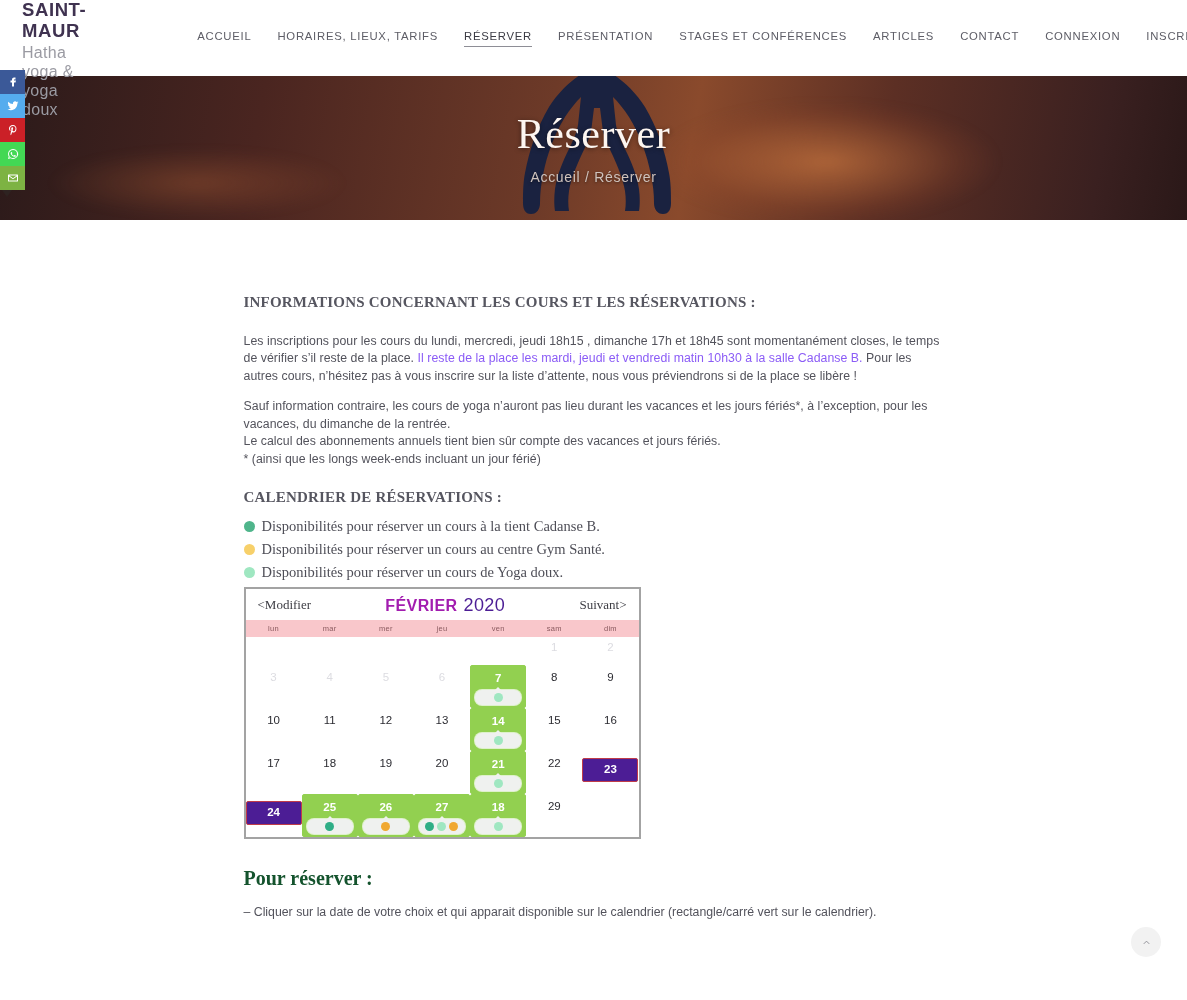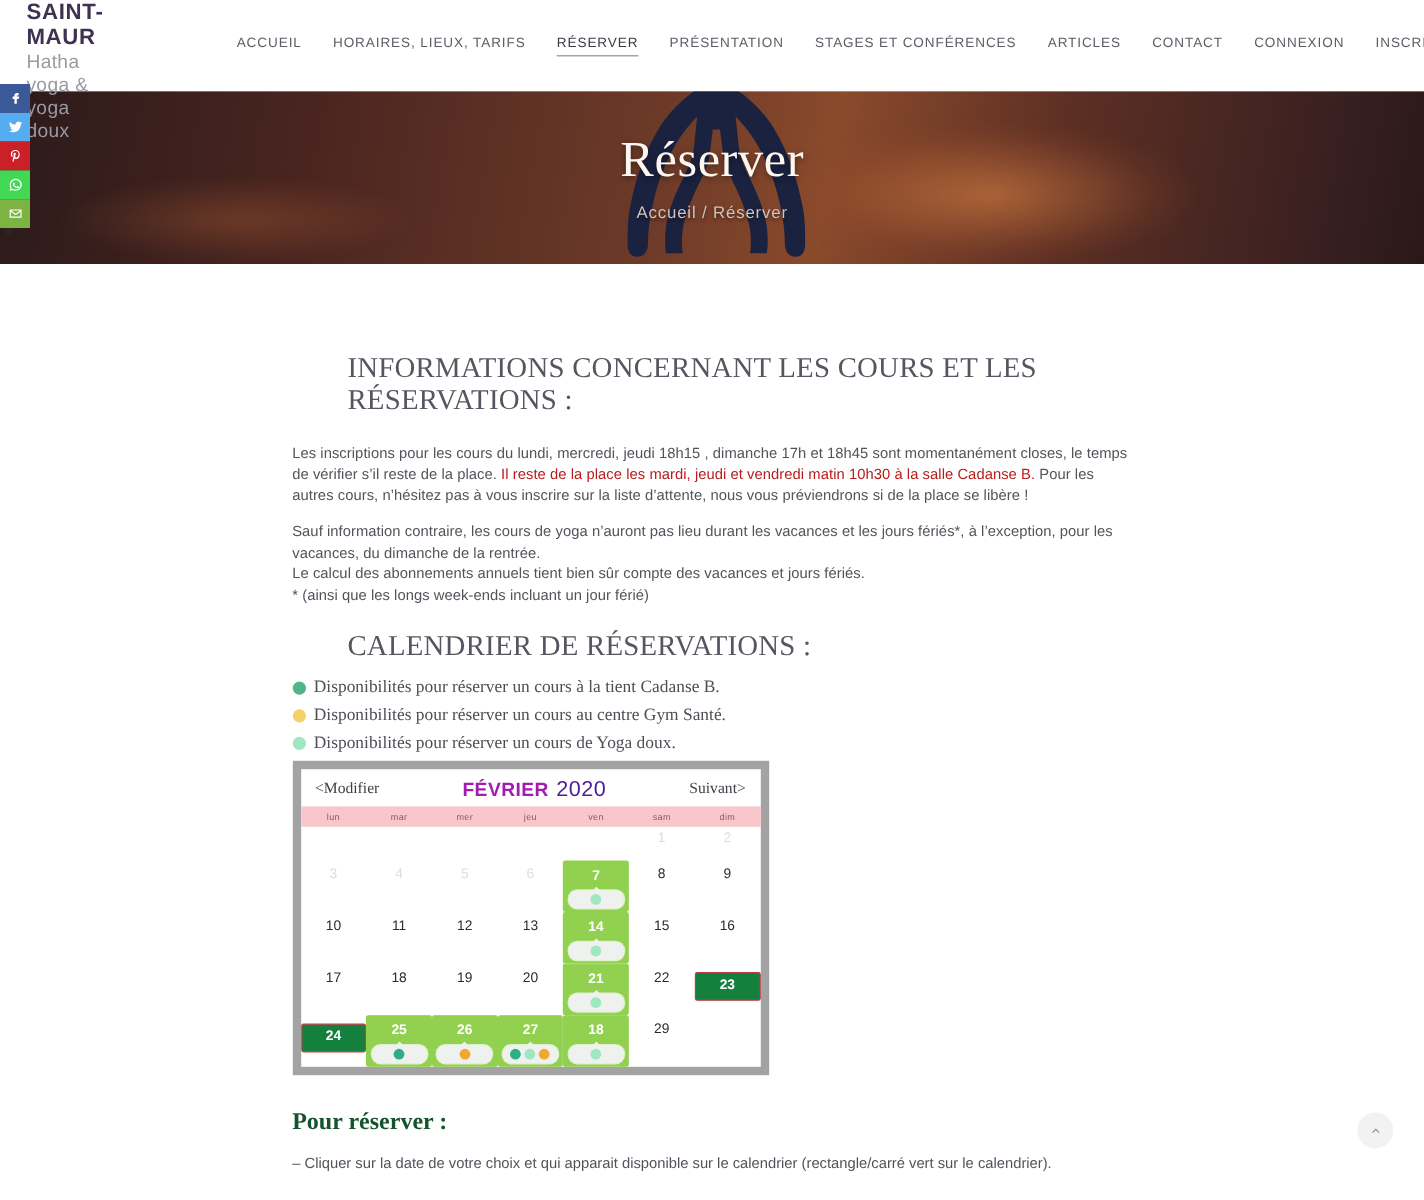--- a/index.html
+++ b/index.html
@@ -148,44 +148,43 @@
   .hero-crumb a { color: #cfc3bd; text-decoration: none; cursor: pointer; }
 
   
   .content {
     width: 700px;
     margin: 0 auto;
     padding-top: 74px;
   }
   h2.sec-title {
     font-family: "Liberation Serif", serif;
-    font-weight: normal;
-    font-size: 24px;
+    font-weight: bold;
+    font-size: 15px;
     color: #565660;
     letter-spacing: 0.2px;
     margin-bottom: 22px;
-    margin-left: 46px;
   }
   h2.sec-title.second { margin-top: 21px; margin-bottom: 12px; }
   h3.sub-title {
     font-family: "Liberation Serif", serif;
     font-weight: bold;
     font-size: 20px;
     color: #14532d;
     margin-bottom: 14px;
   }
   p.body-text {
     font-size: 12.3px;
     line-height: 1.42;
     color: #53535c;
     margin-bottom: 13px;
     letter-spacing: 0.05px;
   }
   p.body-text.tight { margin-bottom: 0; }
-  .hl-red { color: #b91c1c; }
+  .hl-red { color: #8b5cf6; }
   .bullet-line {
     font-size: 12.3px;
     line-height: 1.46;
     color: #53535c;
     margin-bottom: 13px;
   }
 
   
   .legend-row {
     display: flex;
@@ -215,21 +214,21 @@
   .choose-icon { display: flex; flex-direction: column; gap: 1.5px; width: 10px; }
   .choose-icon i {
     display: block; height: 1.6px; background: #46464f; width: 100%;
     border-radius: 1px;
   }
   .choose-label { font-size: 10.5px; color: #46464f; }
 
   
   .calendar {
     width: 397px;
-    border: 7px solid #a3a3a3;
+    border: 2px solid #a3a3a3;
     background: #fff;
     font-size: 11px;
     margin-bottom: 28px;
   }
   .cal-head {
     display: flex;
     align-items: center;
     justify-content: space-between;
     padding: 7px 12px 6px;
     height: 31px;
@@ -288,21 +287,21 @@
     line-height: 1;
   }
   .cal-cell.muted .cal-num { color: #dcdce1; }
   .cal-cell.avail {
     background: #92d050;
     border: 1px solid #92d050;
     border-radius: 2px;
   }
   .cal-cell.avail .cal-num { color: #ffffff; font-weight: bold; }
   .cal-cell.full {
-    background: #15803d;
+    background: #4c1d95;
     border: 1px solid #c03b49;
     border-radius: 2px;
     height: 24px;
     justify-content: center;
     padding-top: 0;
     margin-top: 7px;
   }
   .cal-cell.full .cal-num { color: #ffffff; font-weight: bold; }
   .badge-box {
     margin-top: 5px;

